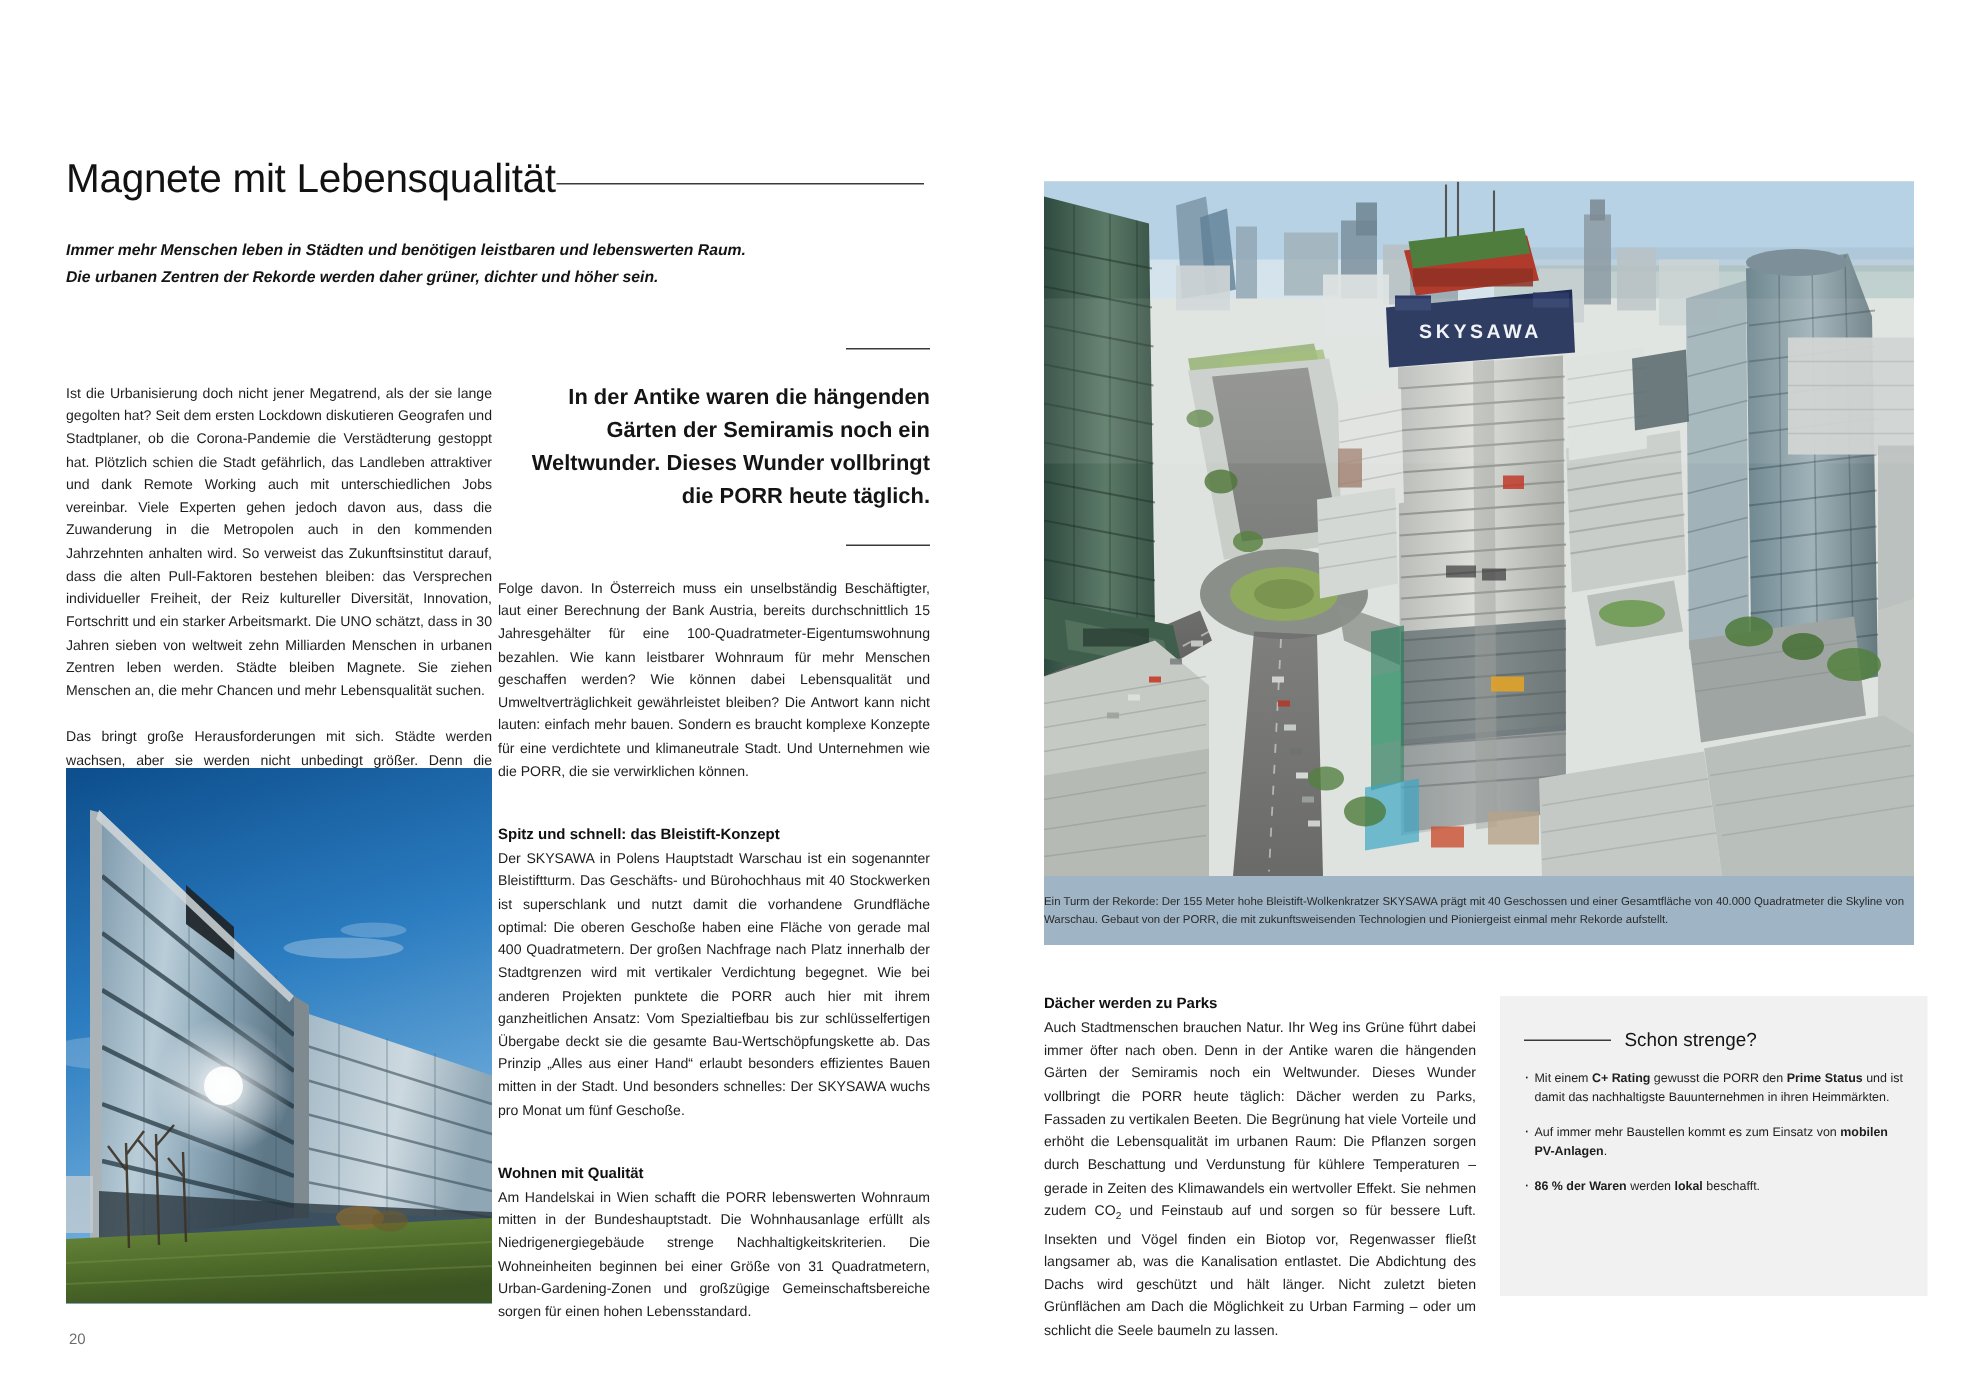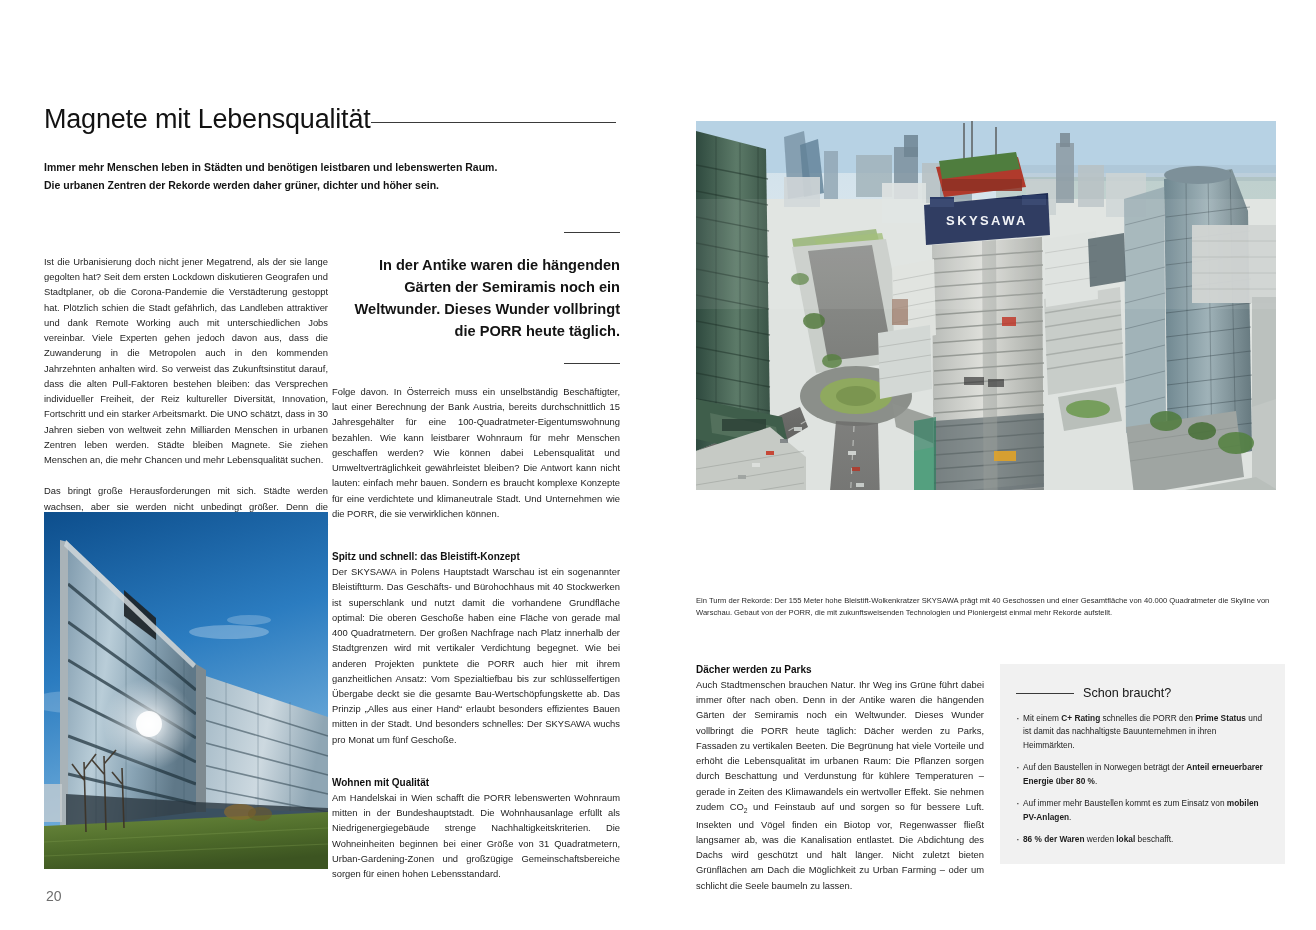--- a/index.html
+++ b/index.html
@@ -26,21 +26,21 @@
   .headline {
     font-size: 27px; font-weight: 400; letter-spacing: -0.2px;
     white-space: nowrap; color: #121212;
   }
   .headline-rule {
     flex: 1 1 auto; height: 1px; background: #3a3a3a; margin-top: 6px;
   }
 
   .lead {
     position: absolute; left: 44px; top: 158px; width: 580px;
-    font-size: 10.5px; font-weight: 700; line-height: 1.75; color: #141414;
+    font-size: 10.5px; font-weight: 700; line-height: 1.75; color: #141414; font-style: italic;
   }
 
   .col-left {
     position: absolute; left: 44px; top: 238px; width: 284px;
     font-size: 9.4px; line-height: 1.62; text-align: justify; color: #1d1d1d;
   }
   .col-left p { margin: 16px 0 13px 0; }
   .col-left p:last-child { margin-bottom: 0; }
 
   .photo-dock {
@@ -71,21 +71,21 @@
   }
   .pq-rule { width: 56px; height: 1px; background: #3a3a3a; margin-left: auto; }
   .pq-rule.top { margin-bottom: 22px; }
   .pq-rule.bottom { margin-top: 20px; }
   .pq-text {
     font-size: 14.6px; line-height: 1.5; font-weight: 700; color: #141414;
   }
 
   
   .photo-sky {
-    position: absolute; left: 38px; top: 121px; width: 580px; height: 369px;
+    position: absolute; left: 38px; top: 121px; width: 580px; height: 509px;
     overflow: hidden; background: #9fb4c4;
   }
   .photo-caption {
     position: absolute; left: 38px; top: 595px; width: 580px;
     font-size: 7.6px; line-height: 1.62; color: #2a2a2a;
   }
 
   .col-r1 {
     position: absolute; left: 38px; top: 664px; width: 288px;
   }
@@ -111,21 +111,21 @@
     font-size: 8.3px; line-height: 1.62; color: #1d1d1d;
     position: relative; padding-left: 7px; margin-bottom: 9px;
   }
   .infobox-list li:before {
     content: "·"; position: absolute; left: 0; top: -1px;
     font-size: 11px; line-height: 1.4;
   }
   .infobox-list b { font-weight: 700; }
 
   .folio {
-    position: absolute; font-size: 14px; color: #6d6d6d;
+    position: absolute; font-size: 10px; color: #6d6d6d;
   }
   .folio-l { left: 46px; top: 888px; }
 
   sub { font-size: 0.72em; }
 </style>
 </head>
 <body>
 
 <div class="spread">
 
@@ -578,24 +578,23 @@
     <div class="col-r1">
       <h3 class="sub-head">Dächer werden zu Parks</h3>
       <div class="body">
         <p><span>Auch Stadtmenschen brauchen Natur. Ihr Weg ins Grüne führt dabei immer öfter nach oben. Denn in der Antike waren die hängenden Gärten der Semiramis noch ein Weltwunder. Dieses Wunder vollbringt die PORR heute täglich: Dächer werden zu Parks, Fassaden zu vertikalen Beeten. Die Begrünung hat viele Vorteile und erhöht die Lebensqualität im urbanen Raum: Die Pflanzen sorgen durch Beschattung und Verdunstung für kühlere Temperaturen – gerade in Zeiten des Klimawandels ein wertvoller Effekt. Sie nehmen zudem CO</span><sub>2</sub><span> und Feinstaub auf und sorgen so für bessere Luft. Insekten und Vögel finden ein Biotop vor, Regenwasser fließt langsamer ab, was die Kanalisation entlastet. Die Abdichtung des Dachs wird geschützt und hält länger. Nicht zuletzt bieten Grünflächen am Dach die Möglichkeit zu Urban Farming – oder um schlicht die Seele baumeln zu lassen.</span></p>
       </div>
     </div>
 
     <div class="infobox">
       <div class="infobox-head">
         <span class="infobox-rule"></span>
-        <span class="infobox-title">Schon braucht?</span>
+        <span class="infobox-title">Schon strenge?</span>
       </div>
       <ul class="infobox-list">
-        <li><span>Mit einem </span><b>C+ Rating</b><span> schnelles die PORR den </span><b>Prime Status</b><span> und ist damit das nachhaltigste Bauunternehmen in ihren Heimmärkten.</span></li>
-        <li><span>Auf den Baustellen in Norwegen beträgt der </span><b>Anteil erneuerbarer Energie über 80 %</b><span></span><b></b><span>.</span></li>
+        <li><span>Mit einem </span><b>C+ Rating</b><span> gewusst die PORR den </span><b>Prime Status</b><span> und ist damit das nachhaltigste Bauunternehmen in ihren Heimmärkten.</span></li>
         <li><span>Auf immer mehr Baustellen kommt es zum Einsatz von </span><b>mobilen PV-Anlagen</b><span></span><b></b><span>.</span></li>
         <li><span></span><b>86 % der Waren</b><span> werden </span><b>lokal</b><span> beschafft.</span></li>
       </ul>
     </div>
 
   </div>
 </div>
 
 </body></html>

